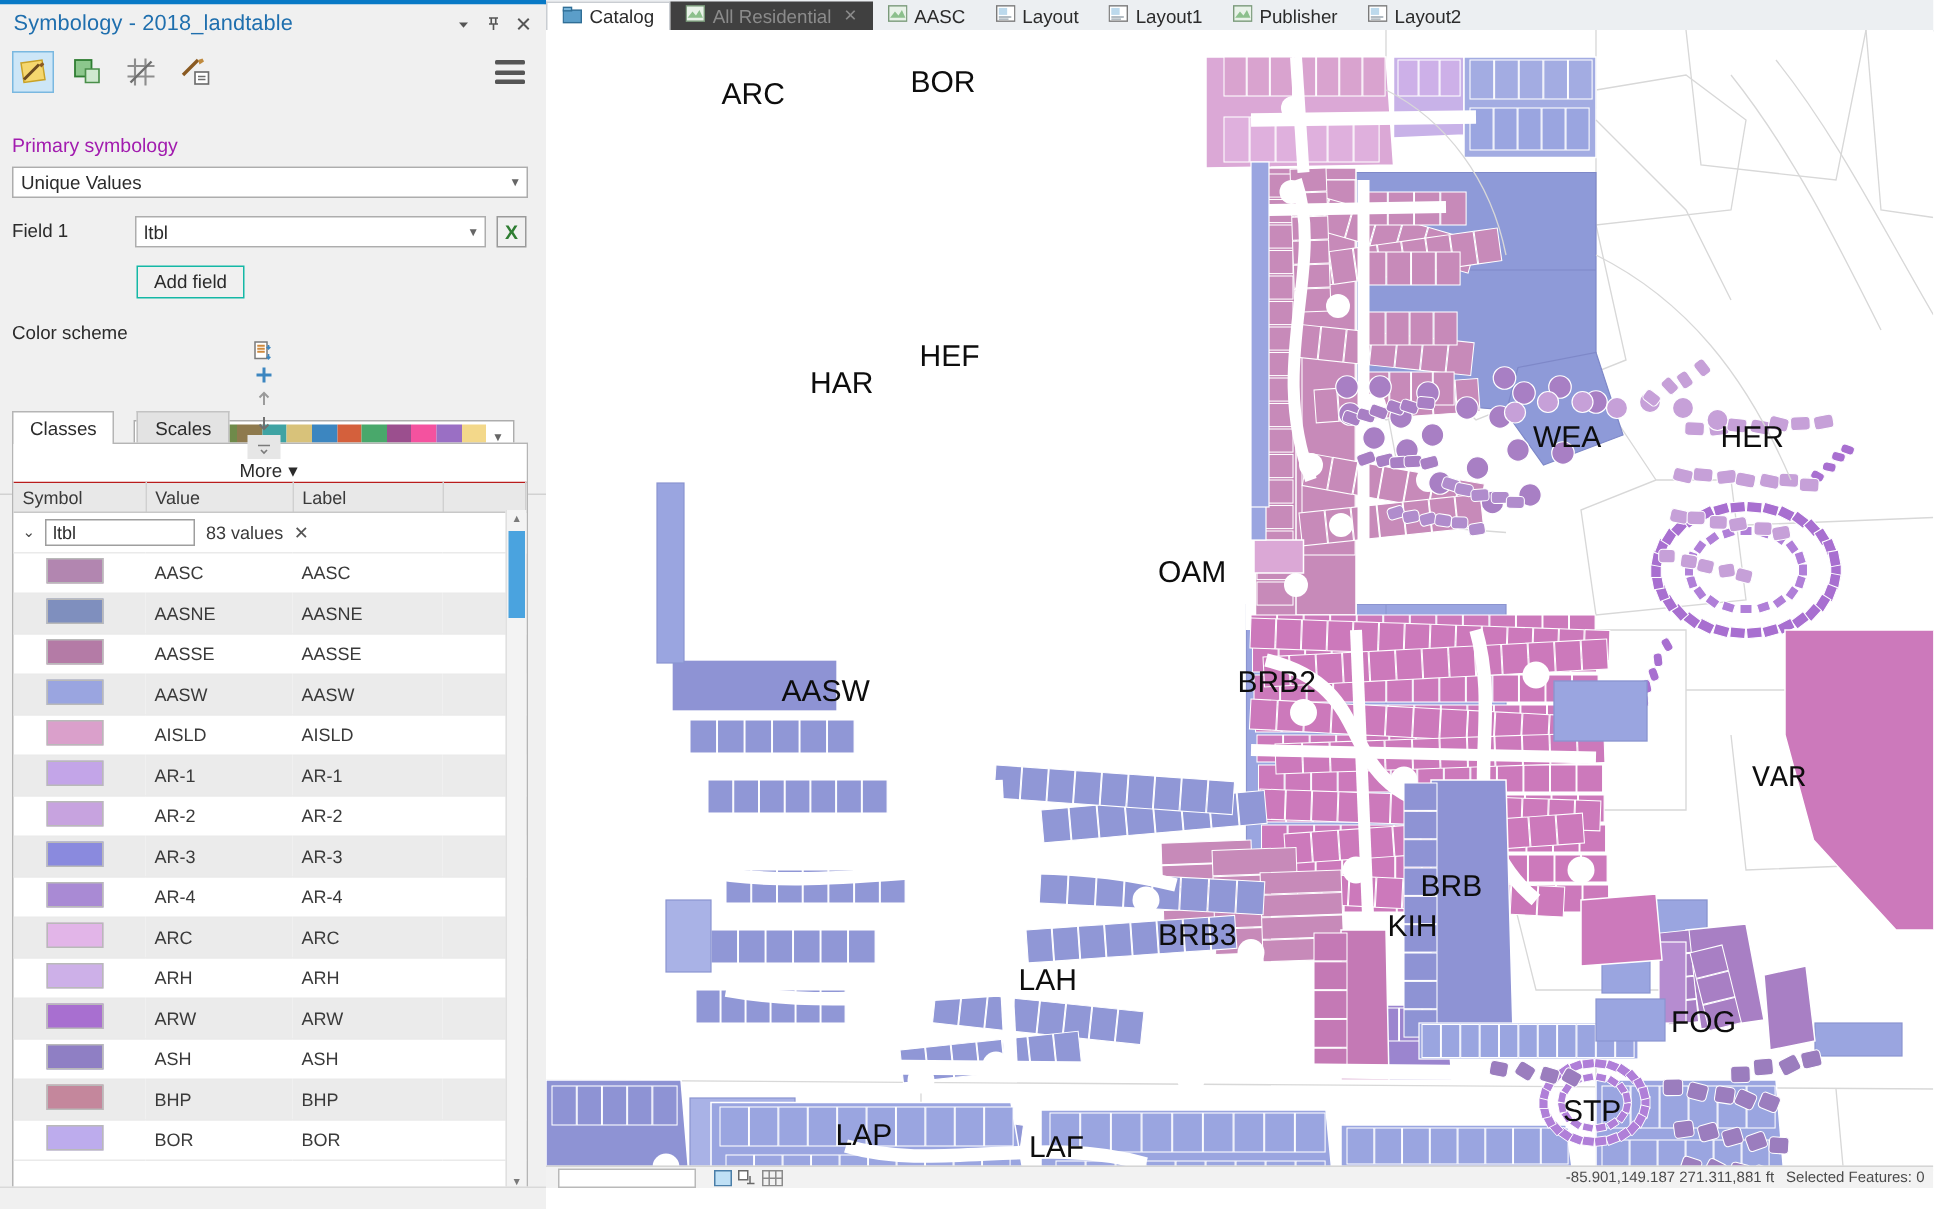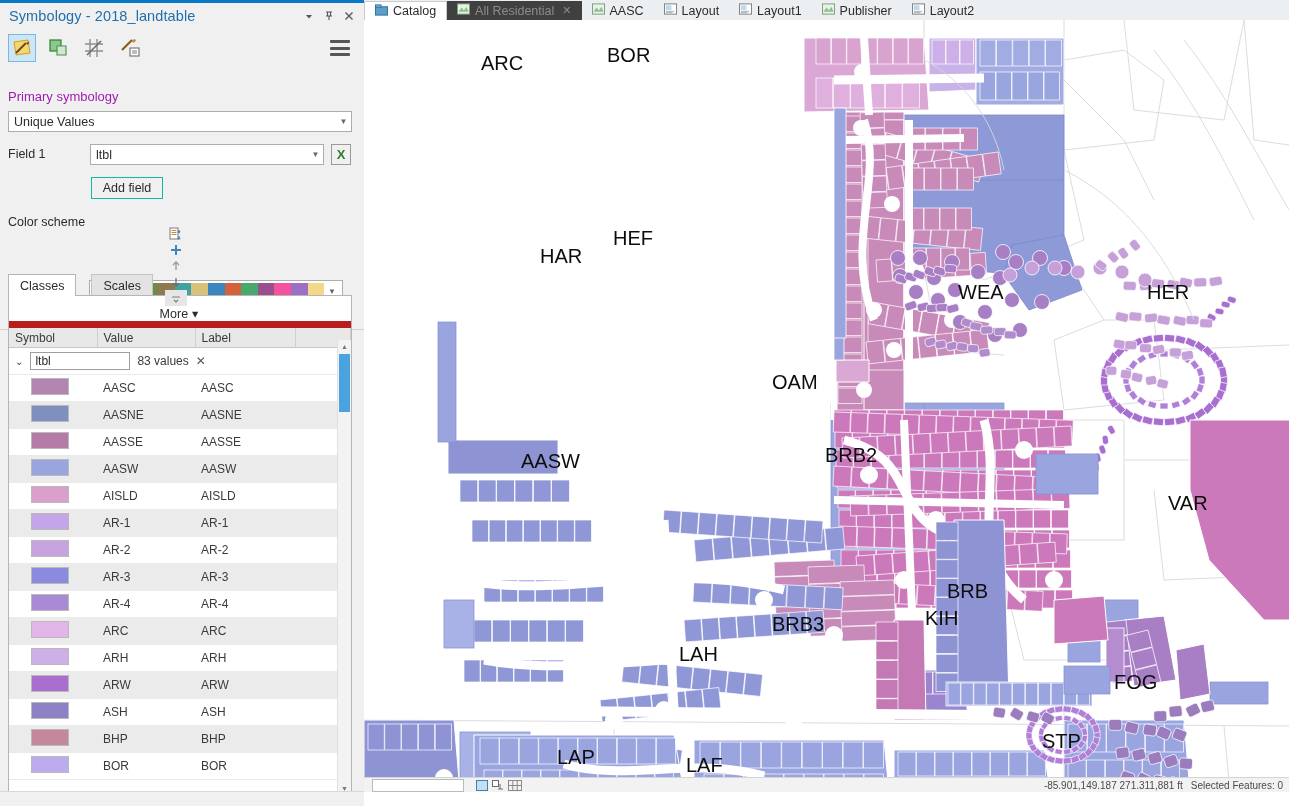--- a/index.html
+++ b/index.html
@@ -86,21 +86,21 @@
   .cls-panel{
     position:absolute;left:8px;top:227px;width:344px;height:501px;box-sizing:border-box;
     background:#fff;border:1px solid #b5b5b5;
   }
   .cls-toolrow{height:25px;display:flex;align-items:center;justify-content:flex-end;padding-right:8px;background:#fff;flex-direction:column;}
   .mini{width:22px;height:20px;display:flex;align-items:center;justify-content:center;}
   .more{font-size:12.5px;color:#2b2b2b;margin-left:6px;display:flex;align-items:center;gap:4px;}
 
   table.cls{width:100%;border-collapse:collapse;table-layout:fixed;font-size:12px;}
   table.cls th{
-    background:#e8e8e8;border-right:1px solid #d0d0d0;border-bottom:1px solid #c8c8c8;border-top:7px solid #b91c1c;
+    background:#e8e8e8;border-right:1px solid #d0d0d0;border-bottom:1px solid #c8c8c8;border-top:1px solid #b91c1c;
     text-align:left;font-weight:normal;color:#3a3a3a;height:19px;padding:0 0 0 6px;font-size:12px;
   }
   table.cls td{border-bottom:1px solid #eaeaea;height:26px;padding:0 0 0 6px;color:#3a3a3a;font-size:12px;}
   tr.alt td{background:#ebebeb;}
   .swatch{width:38px;height:17px;border:1px solid #b9b9b9;box-sizing:border-box;display:inline-block;margin-left:16px;}
   .grp-row td{height:27px;background:#fff;border-bottom:1px solid #e3e3e3;}
   .grp-inner{display:flex;align-items:center;gap:7px;}
   .chev{color:#444;font-size:10px;}
   .grp-input{
     width:100px;height:18px;box-sizing:border-box;background:#fff;border:1px solid #9e9e9e;
@@ -1446,26 +1446,26 @@
           <path d="M820 20 C860 70 890 130 925 190" fill="none" stroke="#d8d8d8" stroke-width="0.9"></path>
           <path d="M700 150 C760 180 800 230 830 300" fill="none" stroke="#d8d8d8" stroke-width="0.9"></path>
           <path d="M560 40 C600 60 630 100 640 150" fill="none" stroke="#d8d8d8" stroke-width="0.9"></path>
           <path d="M700 60 L760 120 L790 180" fill="none" stroke="#d8d8d8" stroke-width="0.9"></path>
         </svg>
       <div id="labels">
           <div class="mlabel" style="left: 117px; top: 32px;">ARC</div>
           <div class="mlabel" style="left: 243px; top: 24px;">BOR</div>
           <div class="mlabel" style="left: 249px; top: 207px;">HEF</div>
           <div class="mlabel" style="left: 176px; top: 225px;">HAR</div>
-          <div class="mlabel" style="left: 594px; top: 261px; text-align: center;">WEA</div>
+          <div class="mlabel" style="left: 658px; top: 261px; text-align: center;">WEA</div>
           <div class="mlabel" style="left: 783px; top: 261px;">HER</div>
           <div class="mlabel" style="left: 408px; top: 351px;">OAM</div>
           <div class="mlabel" style="left: 157px; top: 430px;">AASW</div>
           <div class="mlabel" style="left: 461px; top: 424px;">BRB2</div>
-          <div class="mlabel" style="left: 804px; top: 472px;">VAR</div>
+          <div class="mlabel" style="left: 804px; top: 488px; font-family: Liberation Mono, monospace;">VAR</div>
           <div class="mlabel" style="left: 583px; top: 560px;">BRB</div>
           <div class="mlabel" style="left: 561px; top: 587px;">KIH</div>
           <div class="mlabel" style="left: 408px; top: 593px;">BRB3</div>
           <div class="mlabel" style="left: 315px; top: 623px;">LAH</div>
           <div class="mlabel" style="left: 750px; top: 651px;">FOG</div>
           <div class="mlabel" style="left: 678px; top: 710px;">STP</div>
           <div class="mlabel" style="left: 193px; top: 726px;">LAP</div>
           <div class="mlabel" style="left: 322px; top: 734px;">LAF</div>
         </div>
 

